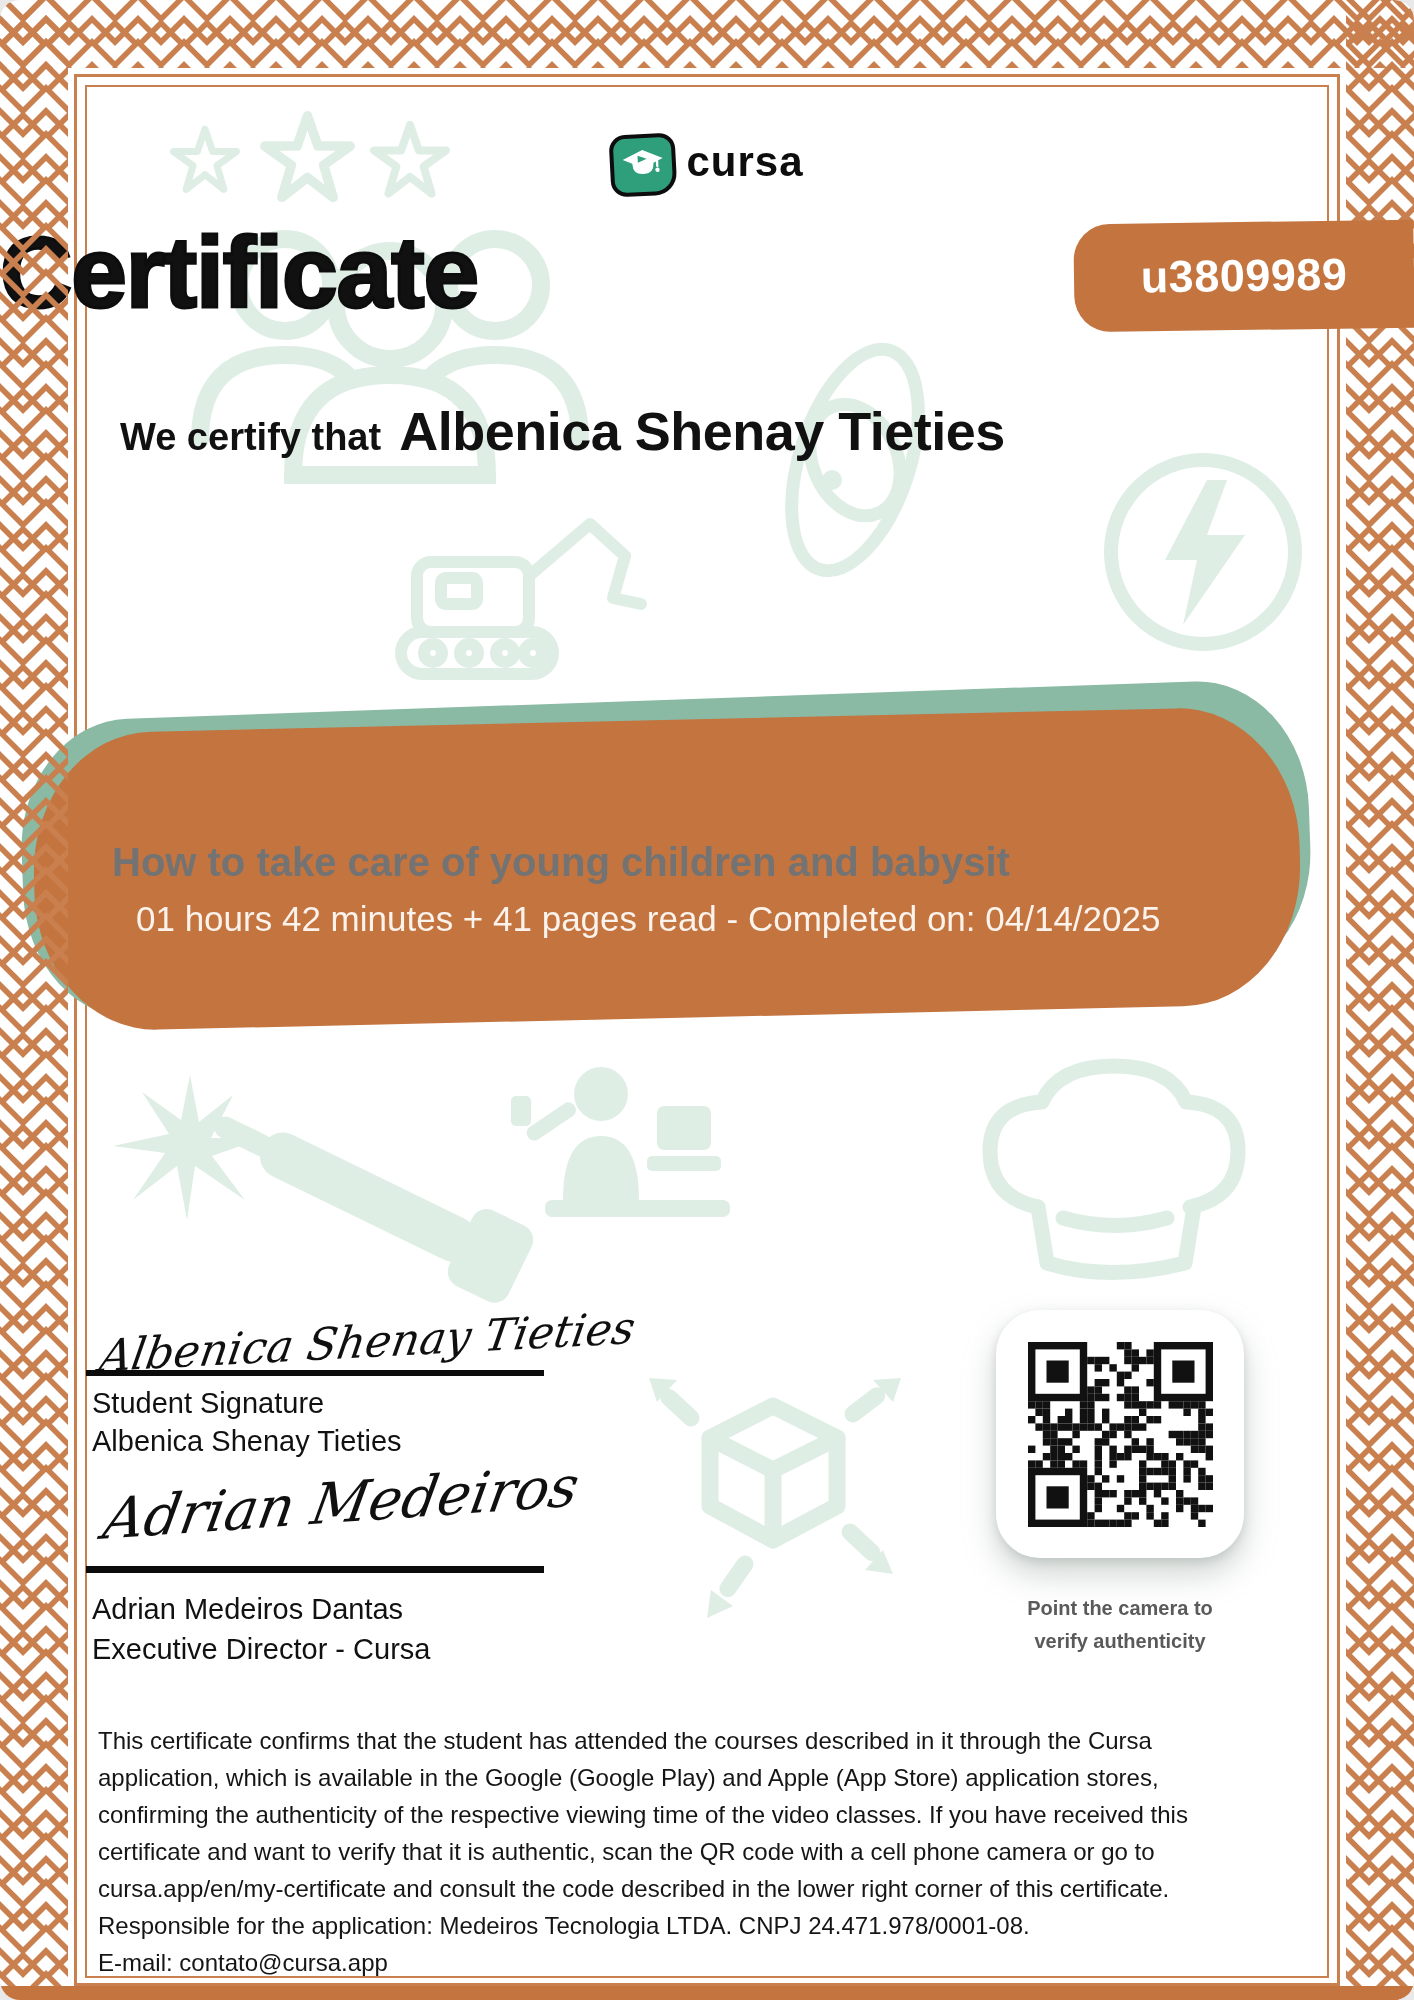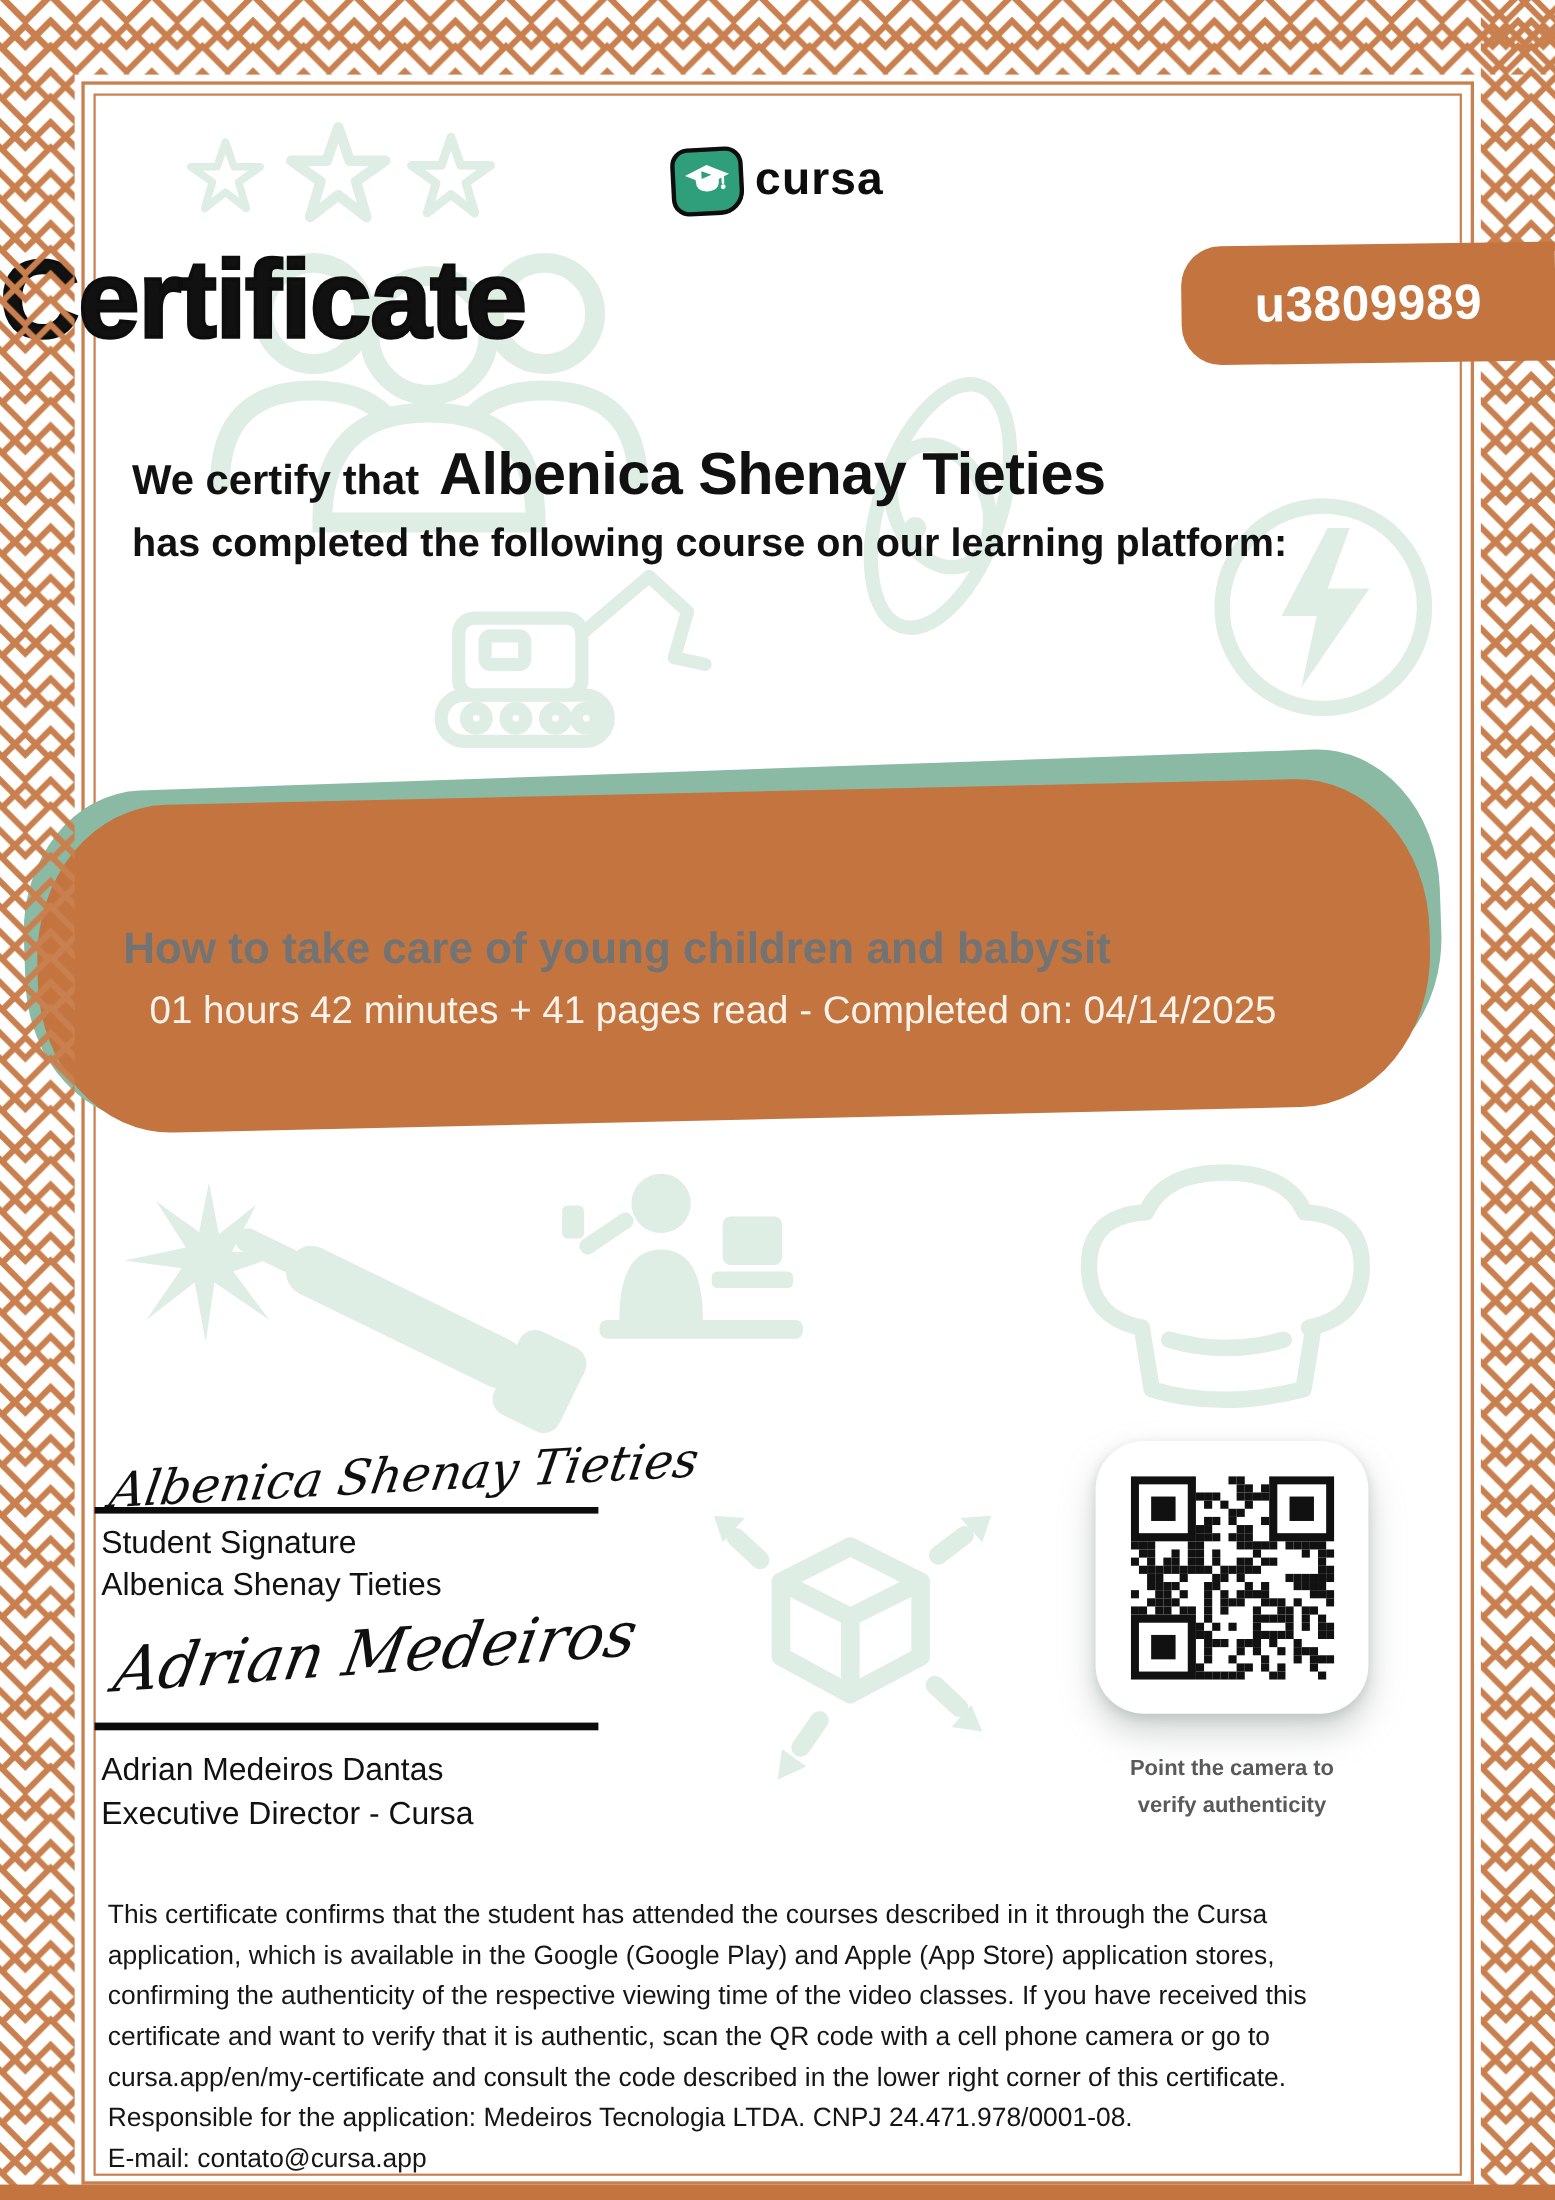--- a/index.html
+++ b/index.html
@@ -1,17 +1,17 @@
 <!DOCTYPE html>
 <html><head>
 <meta charset="utf-8">
 <style>
   html,body{margin:0;padding:0;background:#e9e9e9;}
   .page{position:relative;width:1414px;height:2000px;background:#ffffff;overflow:hidden;
-        font-family:"Liberation Sans",sans-serif;color:#111;}
+        font-family:"Liberation Sans",sans-serif;color:#111;border-radius:20px;}
 
   
   .bstrip{position:absolute;z-index:5;}
   #bstrip-top{left:0;top:0;}
   #bstrip-left{left:0;top:0;}
   #bstrip-right{left:1346px;top:0;}
   .inner-line{position:absolute;left:74px;right:74px;top:74px;bottom:14px;
               border:3px solid #C9804E;z-index:2;}
   .inner-line.second{left:85px;right:85px;top:85px;bottom:22px;border-width:2px;}
   .bottom-bar{position:absolute;left:0;top:1986px;width:1414px;height:14px;background:#C4743F;z-index:6;}
@@ -220,21 +220,20 @@
 
   <div class="badge">
     <span>u3809989</span>
   </div>
 
   <div class="certify">
     <div class="certify-line1">
       <span class="certify-prefix">We certify that</span>
       <span class="student-name">Albenica Shenay Tieties</span>
     </div>
-    <div class="certify-line2">has completed the following course on our learning platform:</div>
   </div>
 
   <div class="band-teal"></div>
   <div class="band-orange"></div>
   <div class="course-title">How to take care of young children and babysit</div>
   <div class="course-details">01 hours 42 minutes + 41 pages read - Completed on: 04/14/2025</div>
 
   <div id="sig1" class="sig-script">Albenica Shenay Tieties</div>
   <div id="line1" class="sig-line"></div>
   <div id="stud-label" class="sig-label">Student Signature</div>

